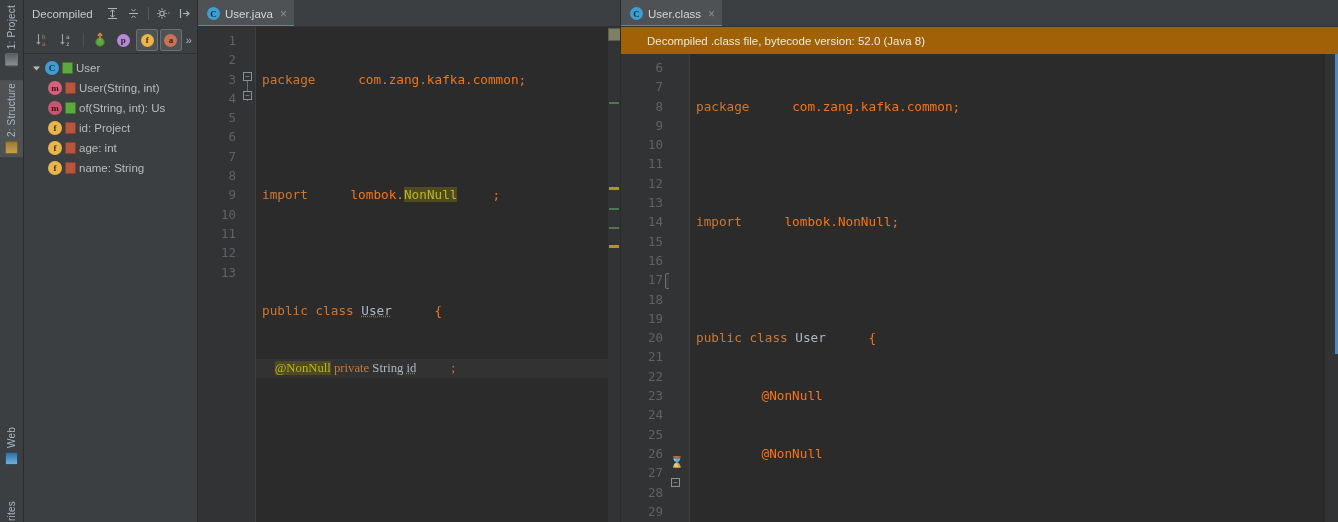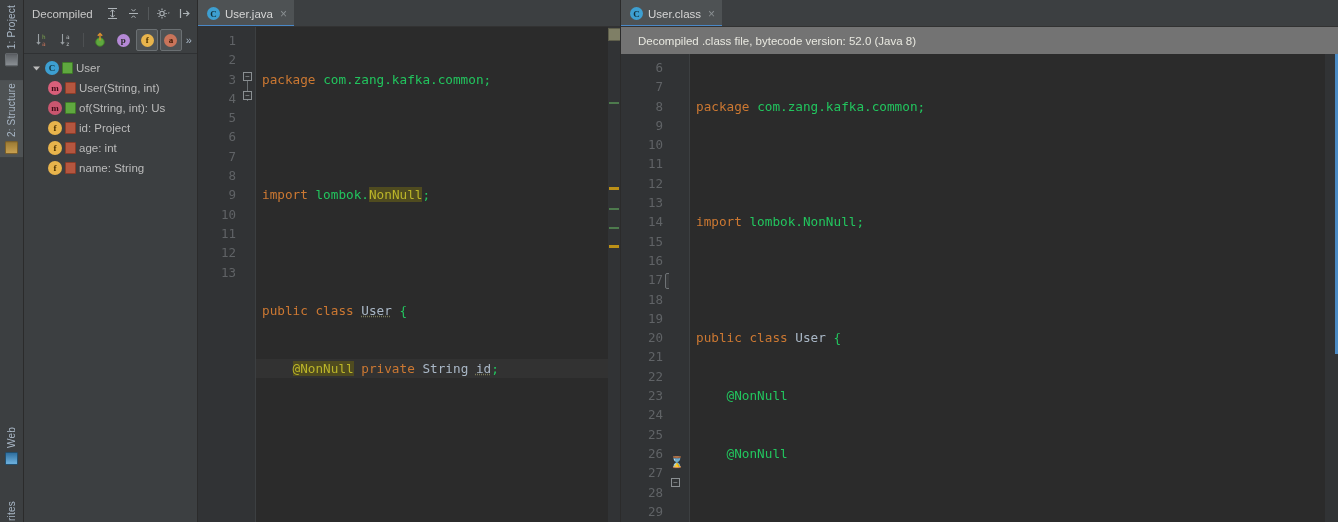--- a/index.html
+++ b/index.html
@@ -237,25 +237,25 @@
   .etab-close {
     color: #8a8f92;
     font-size: 12px;
     line-height: 1;
     margin-left: 2px;
   }
 
   .notice-bar {
     height: 27px;
     flex: 0 0 27px;
-    background: #737373;
+    background: #a16207;
     color: #e8e8e0;
     display: flex;
     align-items: center;
-    padding-left: 17px;
+    padding-left: 26px;
     font-size: 11.5px;
   }
 
   .code-area {
     flex: 1 1 auto;
     display: flex;
     flex-direction: row;
     background: #2b2b2b;
     position: relative;
     overflow: hidden;
@@ -296,31 +296,31 @@
     font-family: "DejaVu Sans Mono", monospace;
     font-size: 12.7px;
     line-height: 19.3px;
     padding-top: 4px;
     white-space: pre;
     color: #a9b7c6;
     position: relative;
     overflow: hidden;
   }
   .code .ln { height: 19.3px; padding-left: 6px; }
-  .code .ln.hl { background: #323232; }
+  .code .ln.hl { background: #323232; font-family: Liberation Serif, serif; }
 
   
   .kw   { color: #cc7832; }
   .str  { color: #6a8759; }
   .ann  { color: #bbb529; }
   .annhl{ color: #bbb529; background: #4f4b1f; }
   .typ  { color: #a9b7c6; }
   .cls  { color: #a9b7c6; }
   .fld  { color: #a9b7c6; }
-  .plain{ color: #22c55e; }
+  .plain{ color: #f97316; margin-left: 35px; }
   .warnu { text-decoration: underline; text-decoration-color: #7a7a5a; text-decoration-style: dotted; }
 
   
   .stripe {
     width: 12px;
     flex: 0 0 12px;
     background: #313335;
     position: relative;
   }
   .stripe-r {

